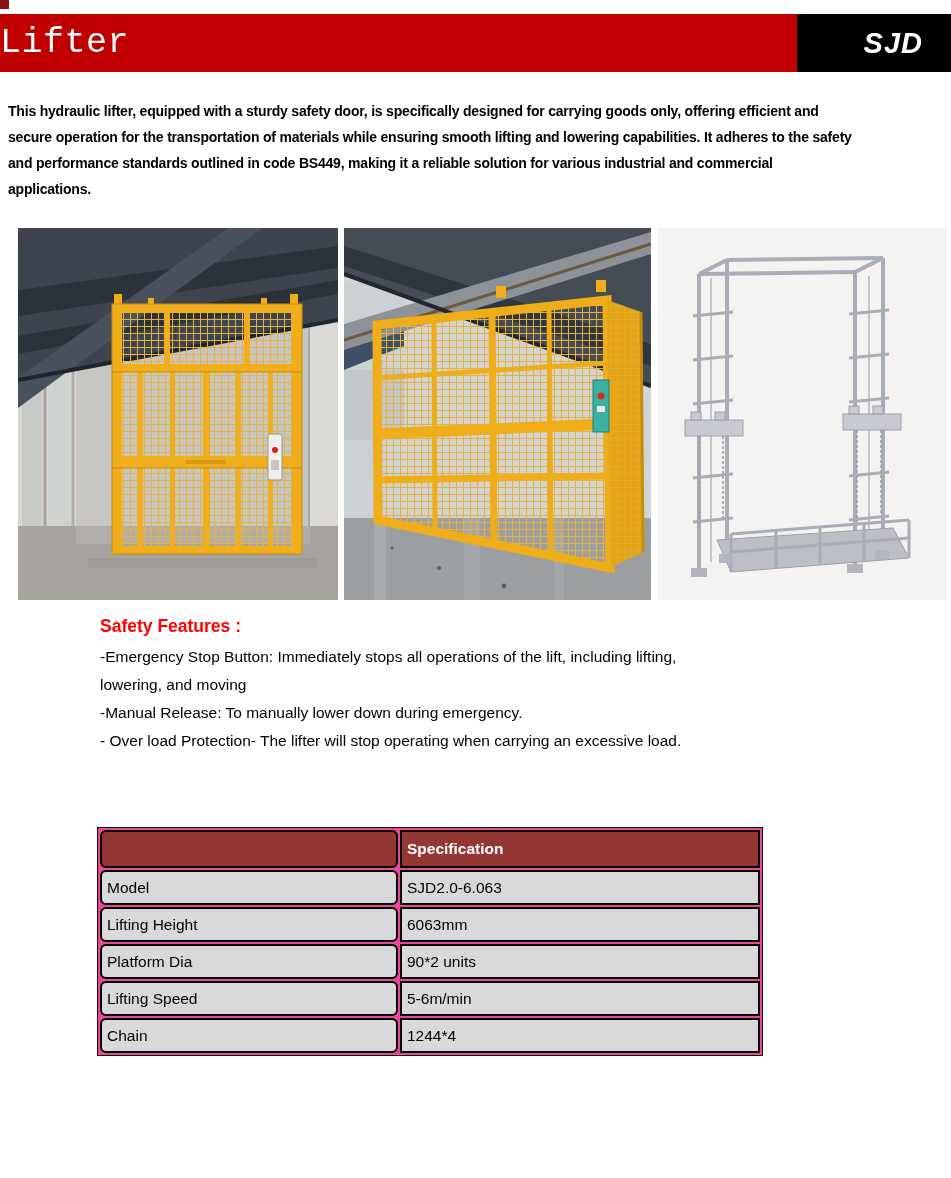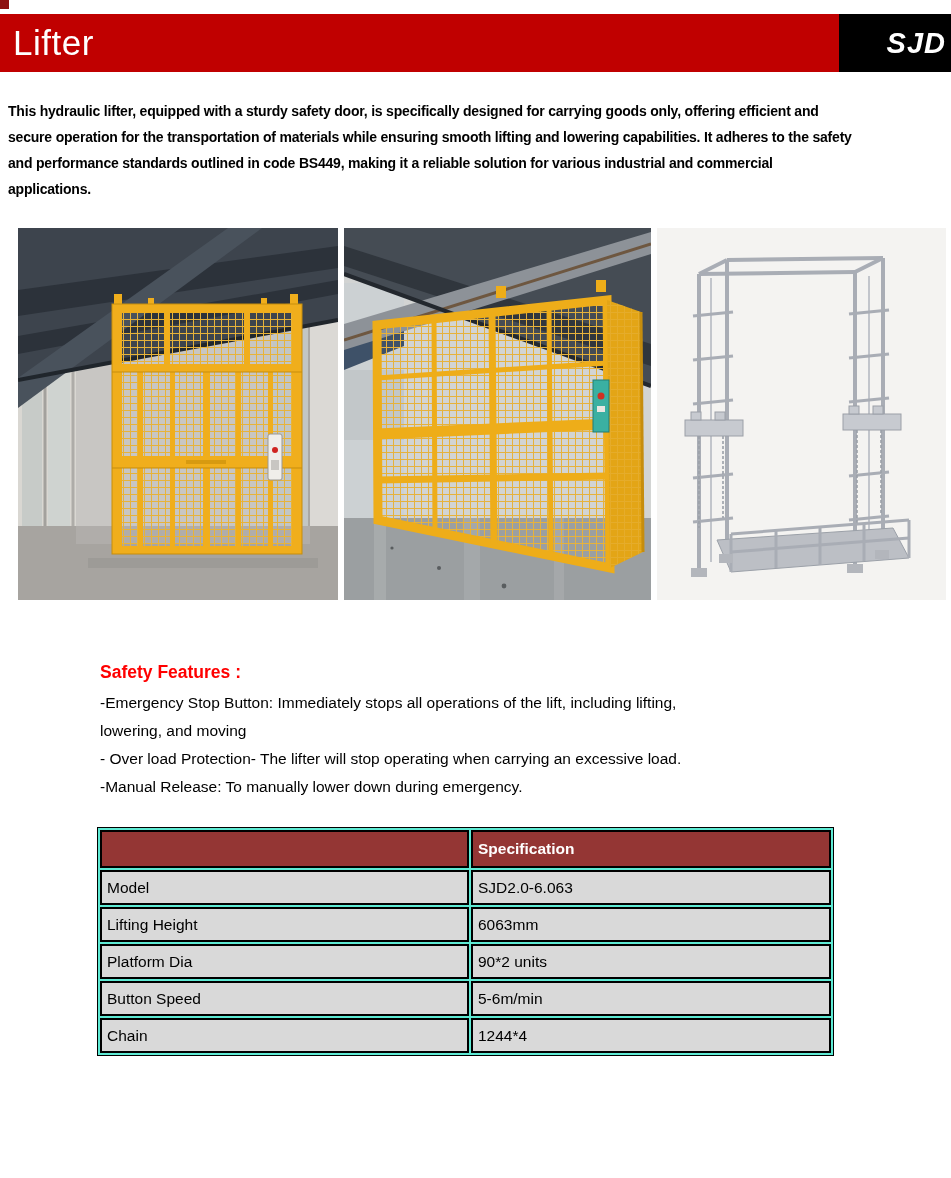--- a/index.html
+++ b/index.html
@@ -4,47 +4,47 @@
 <style>
   html,body{margin:0;padding:0;background:#ffffff;}
   .page{position:relative;width:951px;height:1178px;background:#ffffff;overflow:hidden;
         font-family:"Liberation Sans","DejaVu Sans",sans-serif;color:#000;}
 
   
   .corner-chip{position:absolute;left:0;top:0;width:9px;height:9px;background:#8e1010;}
 
   
   .header{position:absolute;left:0;top:14px;width:951px;height:58px;display:flex;}
-  .header-red{flex:1;background:#c00000;display:flex;align-items:center;box-sizing:border-box;padding-left:13px;}
+  .header-red{flex:1;background:#c00000;display:flex;align-items:center;box-sizing:border-box;font-family:Liberation Mono, monospace;}
   .header-title{color:#fff;font-size:35px;font-weight:400;letter-spacing:.5px;}
-  .header-black{width:112px;background:#000;display:flex;align-items:center;justify-content:flex-end;box-sizing:border-box;padding-right:5px;}
+  .header-black{width:154px;background:#000;display:flex;align-items:center;justify-content:flex-end;box-sizing:border-box;padding-right:28px;}
   .header-brand{color:#fff;font-size:29px;font-style:italic;font-weight:600;letter-spacing:1px;}
 
   
   .intro{position:absolute;left:8px;top:84px;width:845px;font-size:14px;font-weight:bold;
          line-height:26px;letter-spacing:-0.2px;}
 
   
   .product-image{position:absolute;top:228px;height:372px;overflow:hidden;}
   #img1{left:18px;width:320px;}
   #img2{left:344px;width:307px;}
   #img3{left:657px;width:289px;}
   .product-image svg{display:block;width:100%;height:100%;}
 
   
-  .safety{position:absolute;left:100px;top:662px;width:582px;}
+  .safety{position:absolute;left:100px;top:616px;width:582px;}
   .safety-heading{color:#ff0000;font-weight:bold;font-size:17.5px;margin:0 0 6px 0;}
   .safety-item{font-size:15.5px;line-height:28px;}
 
   
   .spec-table{position:absolute;left:97px;top:827px;border-collapse:separate;border-spacing:2px;
-              background:#5eead4;border:1px solid #000;}
+              background:#ec4899;border:1px solid #000;}
   .spec-table td{border:2px solid #000;box-sizing:border-box;font-size:15.5px;
                  padding:0 4px 0 5px;vertical-align:middle;white-space:pre-wrap;}
-  .spec-table td.c1{width:369px;}
+  .spec-table td.c1{width:298px;border-radius:6px;}
   .spec-table td.c2{width:360px;}
   .spec-table tr td{height:35px;background:#d9d9d9;}
   .spec-table tr.head-row td{height:38px;background:#943634;color:#ffffff;font-weight:bold;}
 </style>
 </head>
 <body>
 
 <div class="page">
 
   <div class="corner-chip"></div>
@@ -237,22 +237,22 @@
         <rect x="62" y="326" width="14" height="9"></rect>
         <rect x="190" y="336" width="16" height="9"></rect>
         <rect x="218" y="322" width="14" height="9"></rect>
       </g>
     </svg>
   </div>
 
   <div class="safety">
     <p class="safety-heading">Safety Features :</p>
     <div class="safety-item">-Emergency Stop Button: Immediately stops all operations of the lift, including lifting, lowering, and moving</div>
+    <div class="safety-item">-Manual Release: To manually lower down during emergency.</div>
     <div class="safety-item">- Over load Protection- The lifter will stop operating when carrying an excessive load.</div>
-    <div class="safety-item">-Manual Release: To manually lower down during emergency.</div>
   </div>
 
   <table class="spec-table">
     <tbody>
         <tr class="head-row">
       <td class="c1"></td>
       <td class="c2">Specification</td>
     </tr>
     <tr>
       <td class="c1">Model</td>
@@ -260,21 +260,21 @@
     </tr>
     <tr>
       <td class="c1">Lifting Height</td>
       <td class="c2">6063mm</td>
     </tr>
     <tr>
       <td class="c1">Platform Dia</td>
       <td class="c2">90*2 units</td>
     </tr>
     <tr>
-      <td class="c1">Button Speed</td>
+      <td class="c1">Lifting Speed</td>
       <td class="c2">5-6m/min</td>
     </tr>
     <tr>
       <td class="c1">Chain</td>
       <td class="c2">1244*4</td>
     </tr>
   </tbody>
     </table>
 
 </div>

